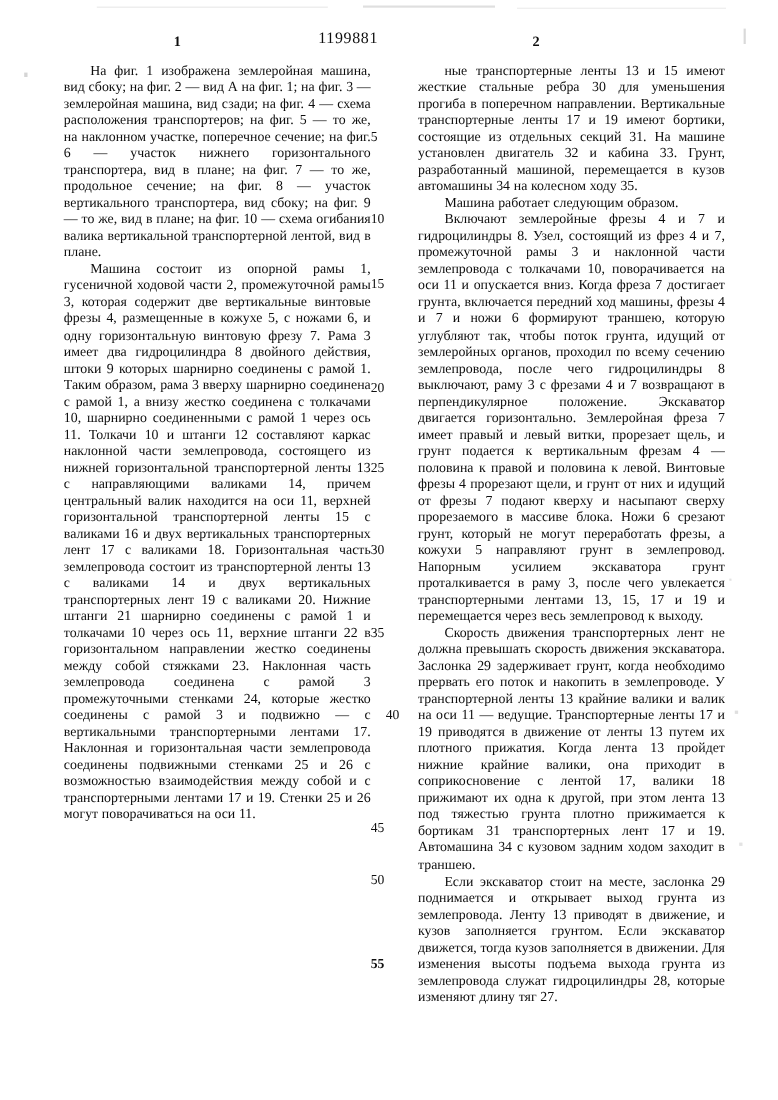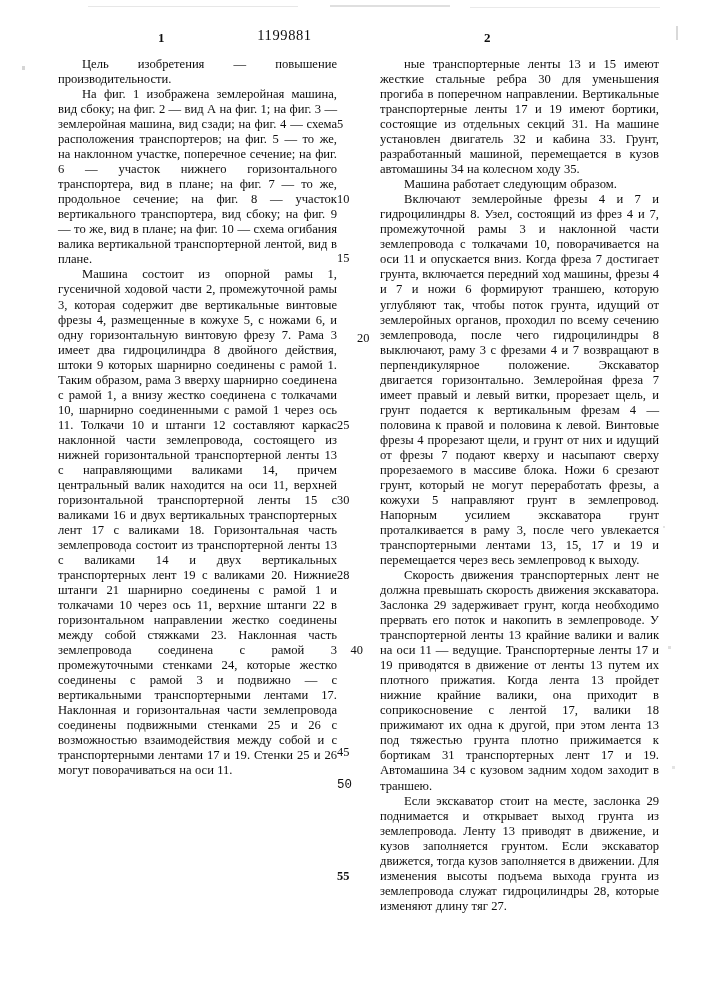--- a/index.html
+++ b/index.html
@@ -51,20 +51,21 @@
   #folio-right { left: 484px; top: 4px; }
   #patent-number {
     position: absolute;
     left: 0;
     top: 0;
     width: 569px;
     text-align: center;
     font-size: 14.5px;
     letter-spacing: .6px;
     line-height: 18px;
+    padding-left: 32px;
   }
 
   
   .page-body {
     position: absolute;
     top: 57px;
     left: 0;
     width: 707px;
   }
   .column {
@@ -118,38 +119,37 @@
 <div class="scan-mark" id="mark-right-dot3"></div>
 
 <div class="running-head">
   <div class="folio" id="folio-left">1</div>
   <div id="patent-number">1199881</div>
   <div class="folio" id="folio-right">2</div>
 </div>
 
 <div class="page-body">
   <div class="column" id="column-left">
-      <p>Цель изобретения — повышение производительности.</p>
       <p>На фиг. 1 изображена землеройная машина, вид сбоку; на фиг. 2 — вид А на фиг. 1; на фиг. 3 — землеройная машина, вид сзади; на фиг. 4 — схема расположения транспортеров; на фиг. 5 — то же, на наклонном участке, поперечное сечение; на фиг. 6 — участок нижнего горизонтального транспортера, вид в плане; на фиг. 7 — то же, продольное сечение; на фиг. 8 — участок вертикального транспортера, вид сбоку; на фиг. 9 — то же, вид в плане; на фиг. 10 — схема огибания валика вертикальной транспортерной лентой, вид в плане.</p>
       <p>Машина состоит из опорной рамы 1, гусеничной ходовой части 2, промежуточной рамы 3, которая содержит две вертикальные винтовые фрезы 4, размещенные в кожухе 5, с ножами 6, и одну горизонтальную винтовую фрезу 7. Рама 3 имеет два гидроцилиндра 8 двойного действия, штоки 9 которых шарнирно соединены с рамой 1. Таким образом, рама 3 вверху шарнирно соединена с рамой 1, а внизу жестко соединена с толкачами 10, шарнирно соединенными с рамой 1 через ось 11. Толкачи 10 и штанги 12 составляют каркас наклонной части землепровода, состоящего из нижней горизонтальной транспортерной ленты 13 с направляющими валиками 14, причем центральный валик находится на оси 11, верхней горизонтальной транспортерной ленты 15 с валиками 16 и двух вертикальных транспортерных лент 17 с валиками 18. Горизонтальная часть землепровода состоит из транспортерной ленты 13 с валиками 14 и двух вертикальных транспортерных лент 19 с валиками 20. Нижние штанги 21 шарнирно соединены с рамой 1 и толкачами 10 через ось 11, верхние штанги 22 в горизонтальном направлении жестко соединены между собой стяжками 23. Наклонная часть землепровода соединена с рамой 3 промежуточными стенками 24, которые жестко соединены с рамой 3 и подвижно — с вертикальными транспортерными лентами 17. Наклонная и горизонтальная части землепровода соединены подвижными стенками 25 и 26 с возможностью взаимодействия между собой и с транспортерными лентами 17 и 19. Стенки 25 и 26 могут поворачиваться на оси 11.</p>
     </div>
   <div class="column" id="column-right">
       <p>ные транспортерные ленты 13 и 15 имеют жесткие стальные ребра 30 для уменьшения прогиба в поперечном направлении. Вертикальные транспортерные ленты 17 и 19 имеют бортики, состоящие из отдельных секций 31. На машине установлен двигатель 32 и кабина 33. Грунт, разработанный машиной, перемещается в кузов автомашины 34 на колесном ходу 35.</p>
       <p>Машина работает следующим образом.</p>
       <p>Включают землеройные фрезы 4 и 7 и гидроцилиндры 8. Узел, состоящий из фрез 4 и 7, промежуточной рамы 3 и наклонной части землепровода с толкачами 10, поворачивается на оси 11 и опускается вниз. Когда фреза 7 достигает грунта, включается передний ход машины, фрезы 4 и 7 и ножи 6 формируют траншею, которую углубляют так, чтобы поток грунта, идущий от землеройных органов, проходил по всему сечению землепровода, после чего гидроцилиндры 8 выключают, раму 3 с фрезами 4 и 7 возвращают в перпендикулярное положение. Экскаватор двигается горизонтально. Землеройная фреза 7 имеет правый и левый витки, прорезает щель, и грунт подается к вертикальным фрезам 4 — половина к правой и половина к левой. Винтовые фрезы 4 прорезают щели, и грунт от них и идущий от фрезы 7 подают кверху и насыпают сверху прорезаемого в массиве блока. Ножи 6 срезают грунт, который не могут переработать фрезы, а кожухи 5 направляют грунт в землепровод. Напорным усилием экскаватора грунт проталкивается в раму 3, после чего увлекается транспортерными лентами 13, 15, 17 и 19 и перемещается через весь землепровод к выходу.</p>
       <p>Скорость движения транспортерных лент не должна превышать скорость движения экскаватора. Заслонка 29 задерживает грунт, когда необходимо прервать его поток и накопить в землепроводе. У транспортерной ленты 13 крайние валики и валик на оси 11 — ведущие. Транспортерные ленты 17 и 19 приводятся в движение от ленты 13 путем их плотного прижатия. Когда лента 13 пройдет нижние крайние валики, она приходит в соприкосновение с лентой 17, валики 18 прижимают их одна к другой, при этом лента 13 под тяжестью грунта плотно прижимается к бортикам 31 транспортерных лент 17 и 19. Автомашина 34 с кузовом задним ходом заходит в траншею.</p>
       <p>Если экскаватор стоит на месте, заслонка 29 поднимается и открывает выход грунта из землепровода. Ленту 13 приводят в движение, и кузов заполняется грунтом. Если экскаватор движется, тогда кузов заполняется в движении. Для изменения высоты подъема выхода грунта из землепровода служат гидроцилиндры 28, которые изменяют длину тяг 27.</p>
     </div>
 </div>
 
 <div id="line-number-gutter">
     <div class="line-number" style="top: 60px;">5</div>
     <div class="line-number" style="top: 135px;">10</div>
     <div class="line-number" style="top: 194px;">15</div>
-    <div class="line-number" style="top: 274px; margin-left: 20px;">20</div>
+    <div class="line-number" style="top: 288px;">20</div>
     <div class="line-number" style="top: 361px;">25</div>
     <div class="line-number" style="top: 436px;">30</div>
-    <div class="line-number" style="top: 511px;">28</div>
+    <div class="line-number" style="top: 511px;">35</div>
     <div class="line-number" style="top: 586px; text-align: right;">40</div>
     <div class="line-number" style="top: 688px;">45</div>
-    <div class="line-number" style="top: 721px; font-family: Liberation Mono, monospace;">50</div>
+    <div class="line-number" style="top: 736px;">50</div>
     <div class="line-number" style="top: 812px; font-weight: bold;">55</div>
   </div>
 
 </body></html>

